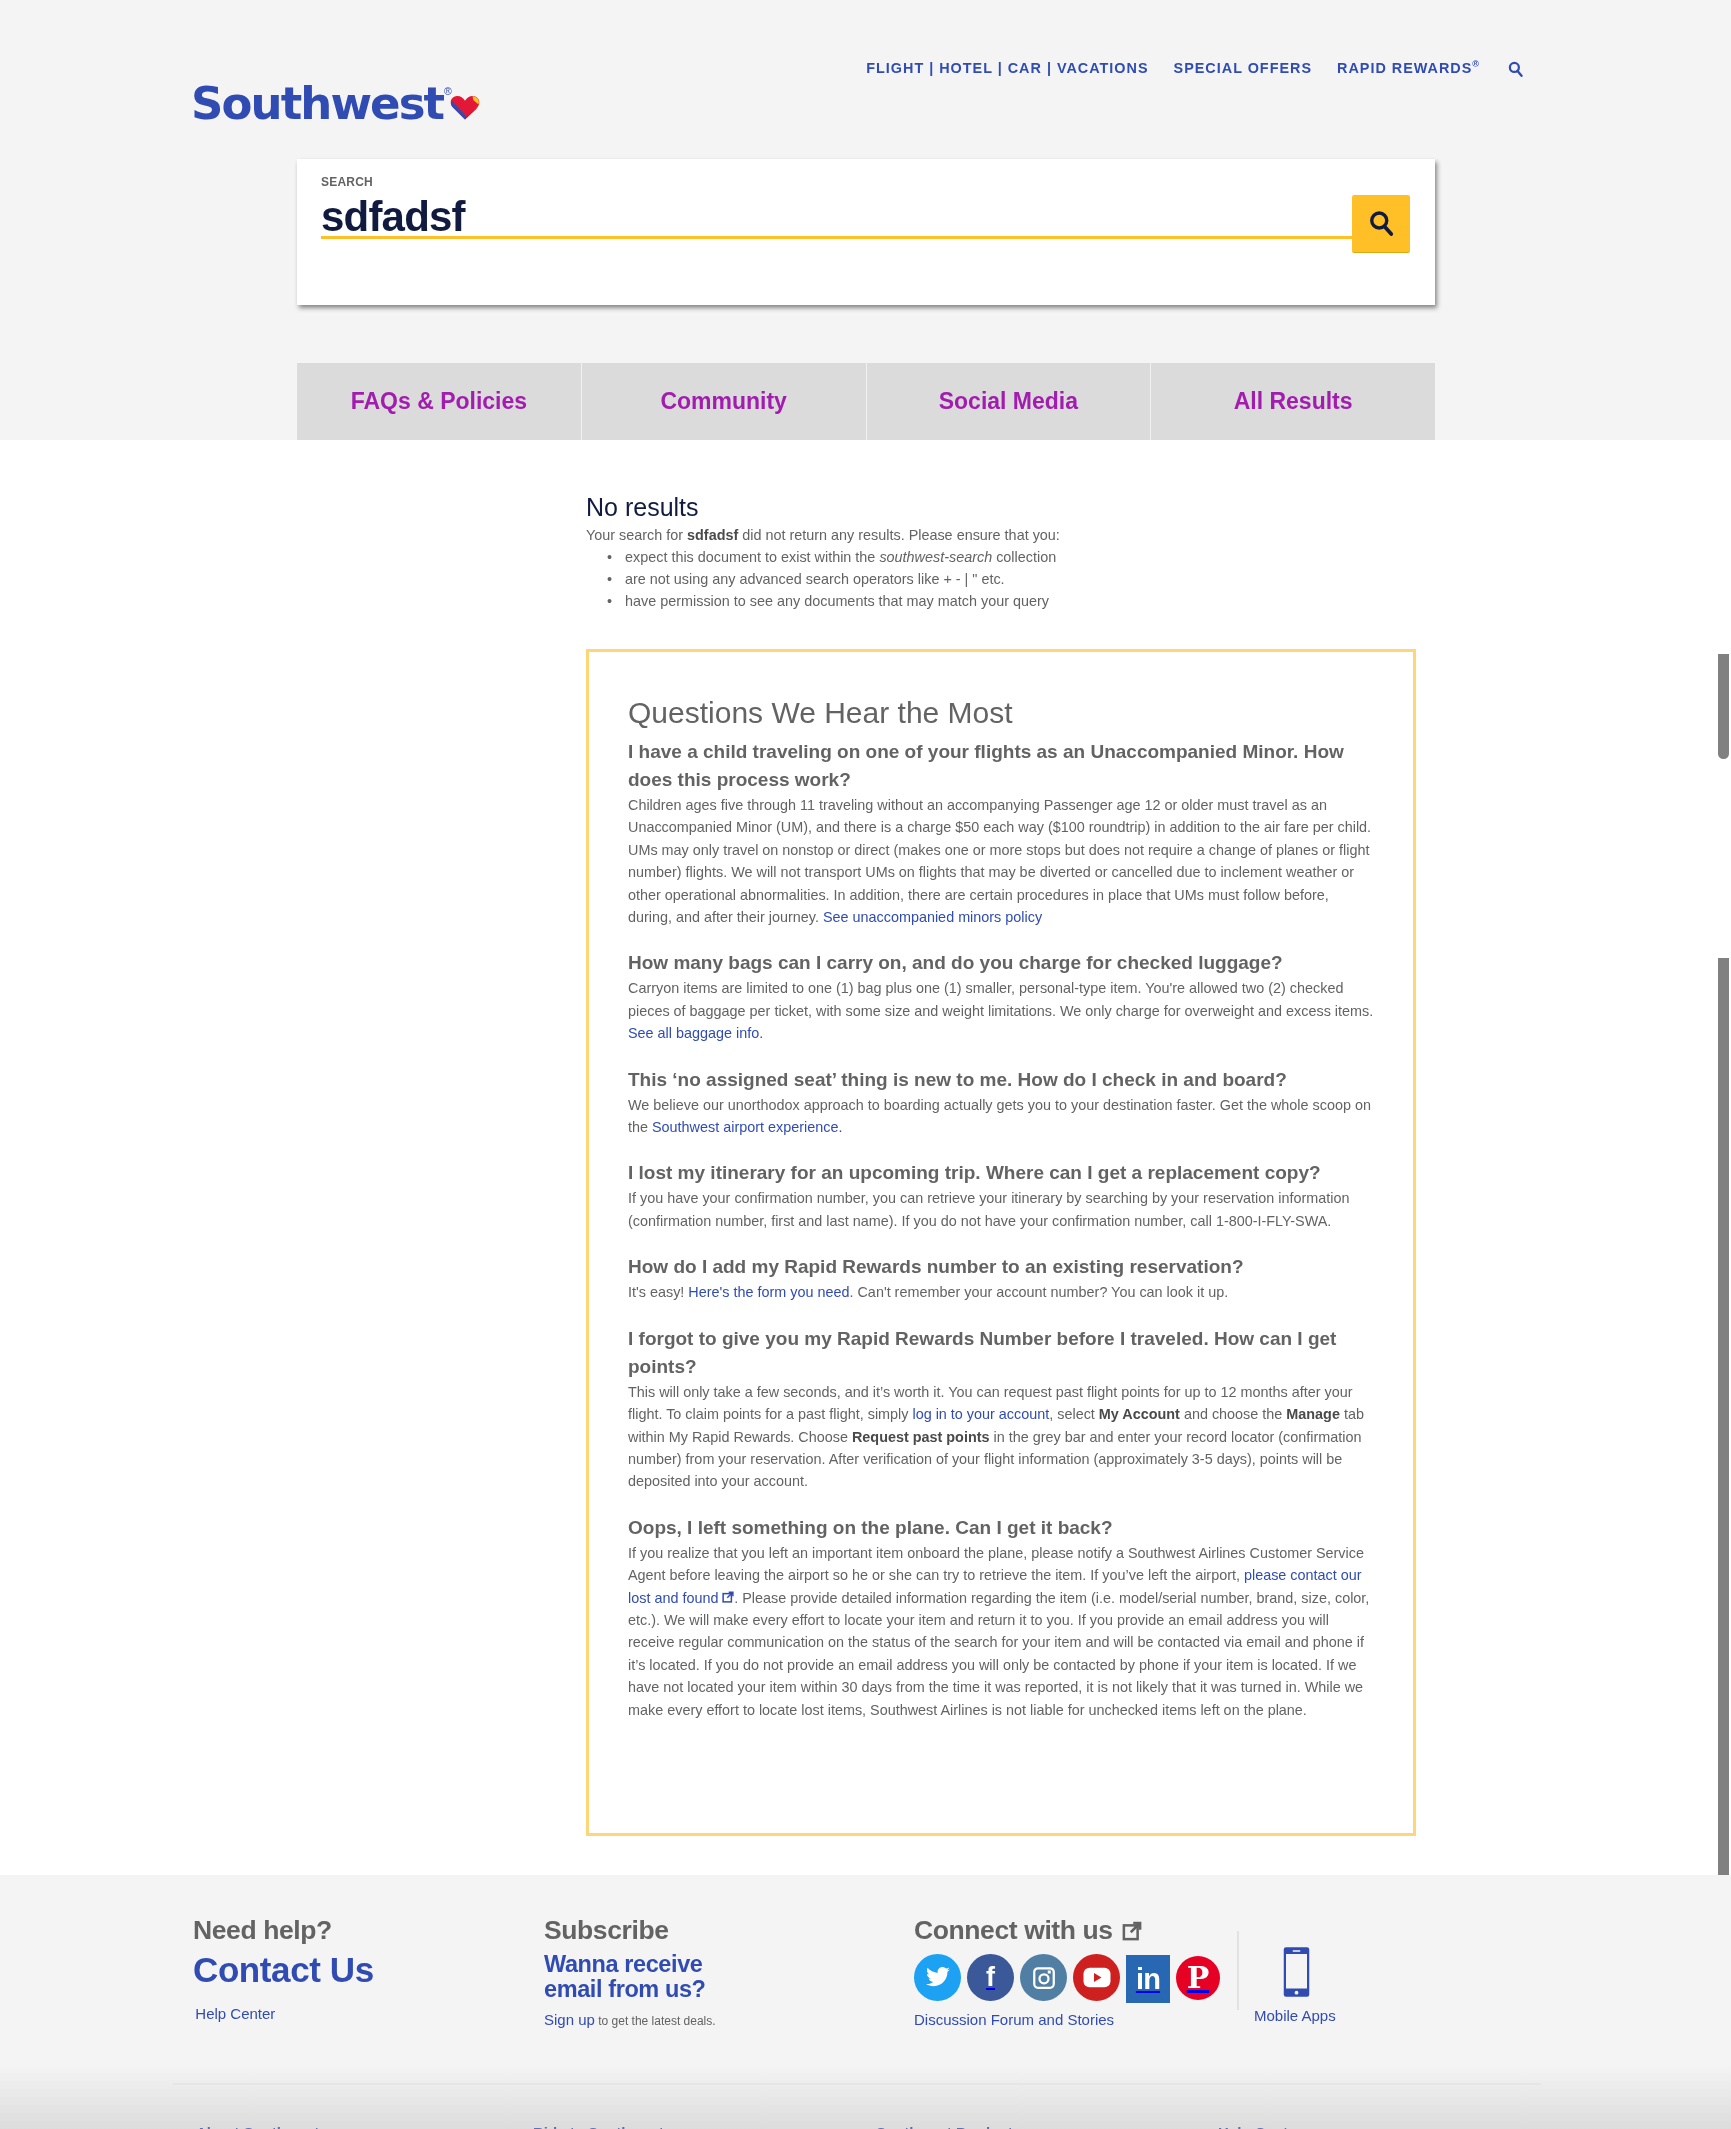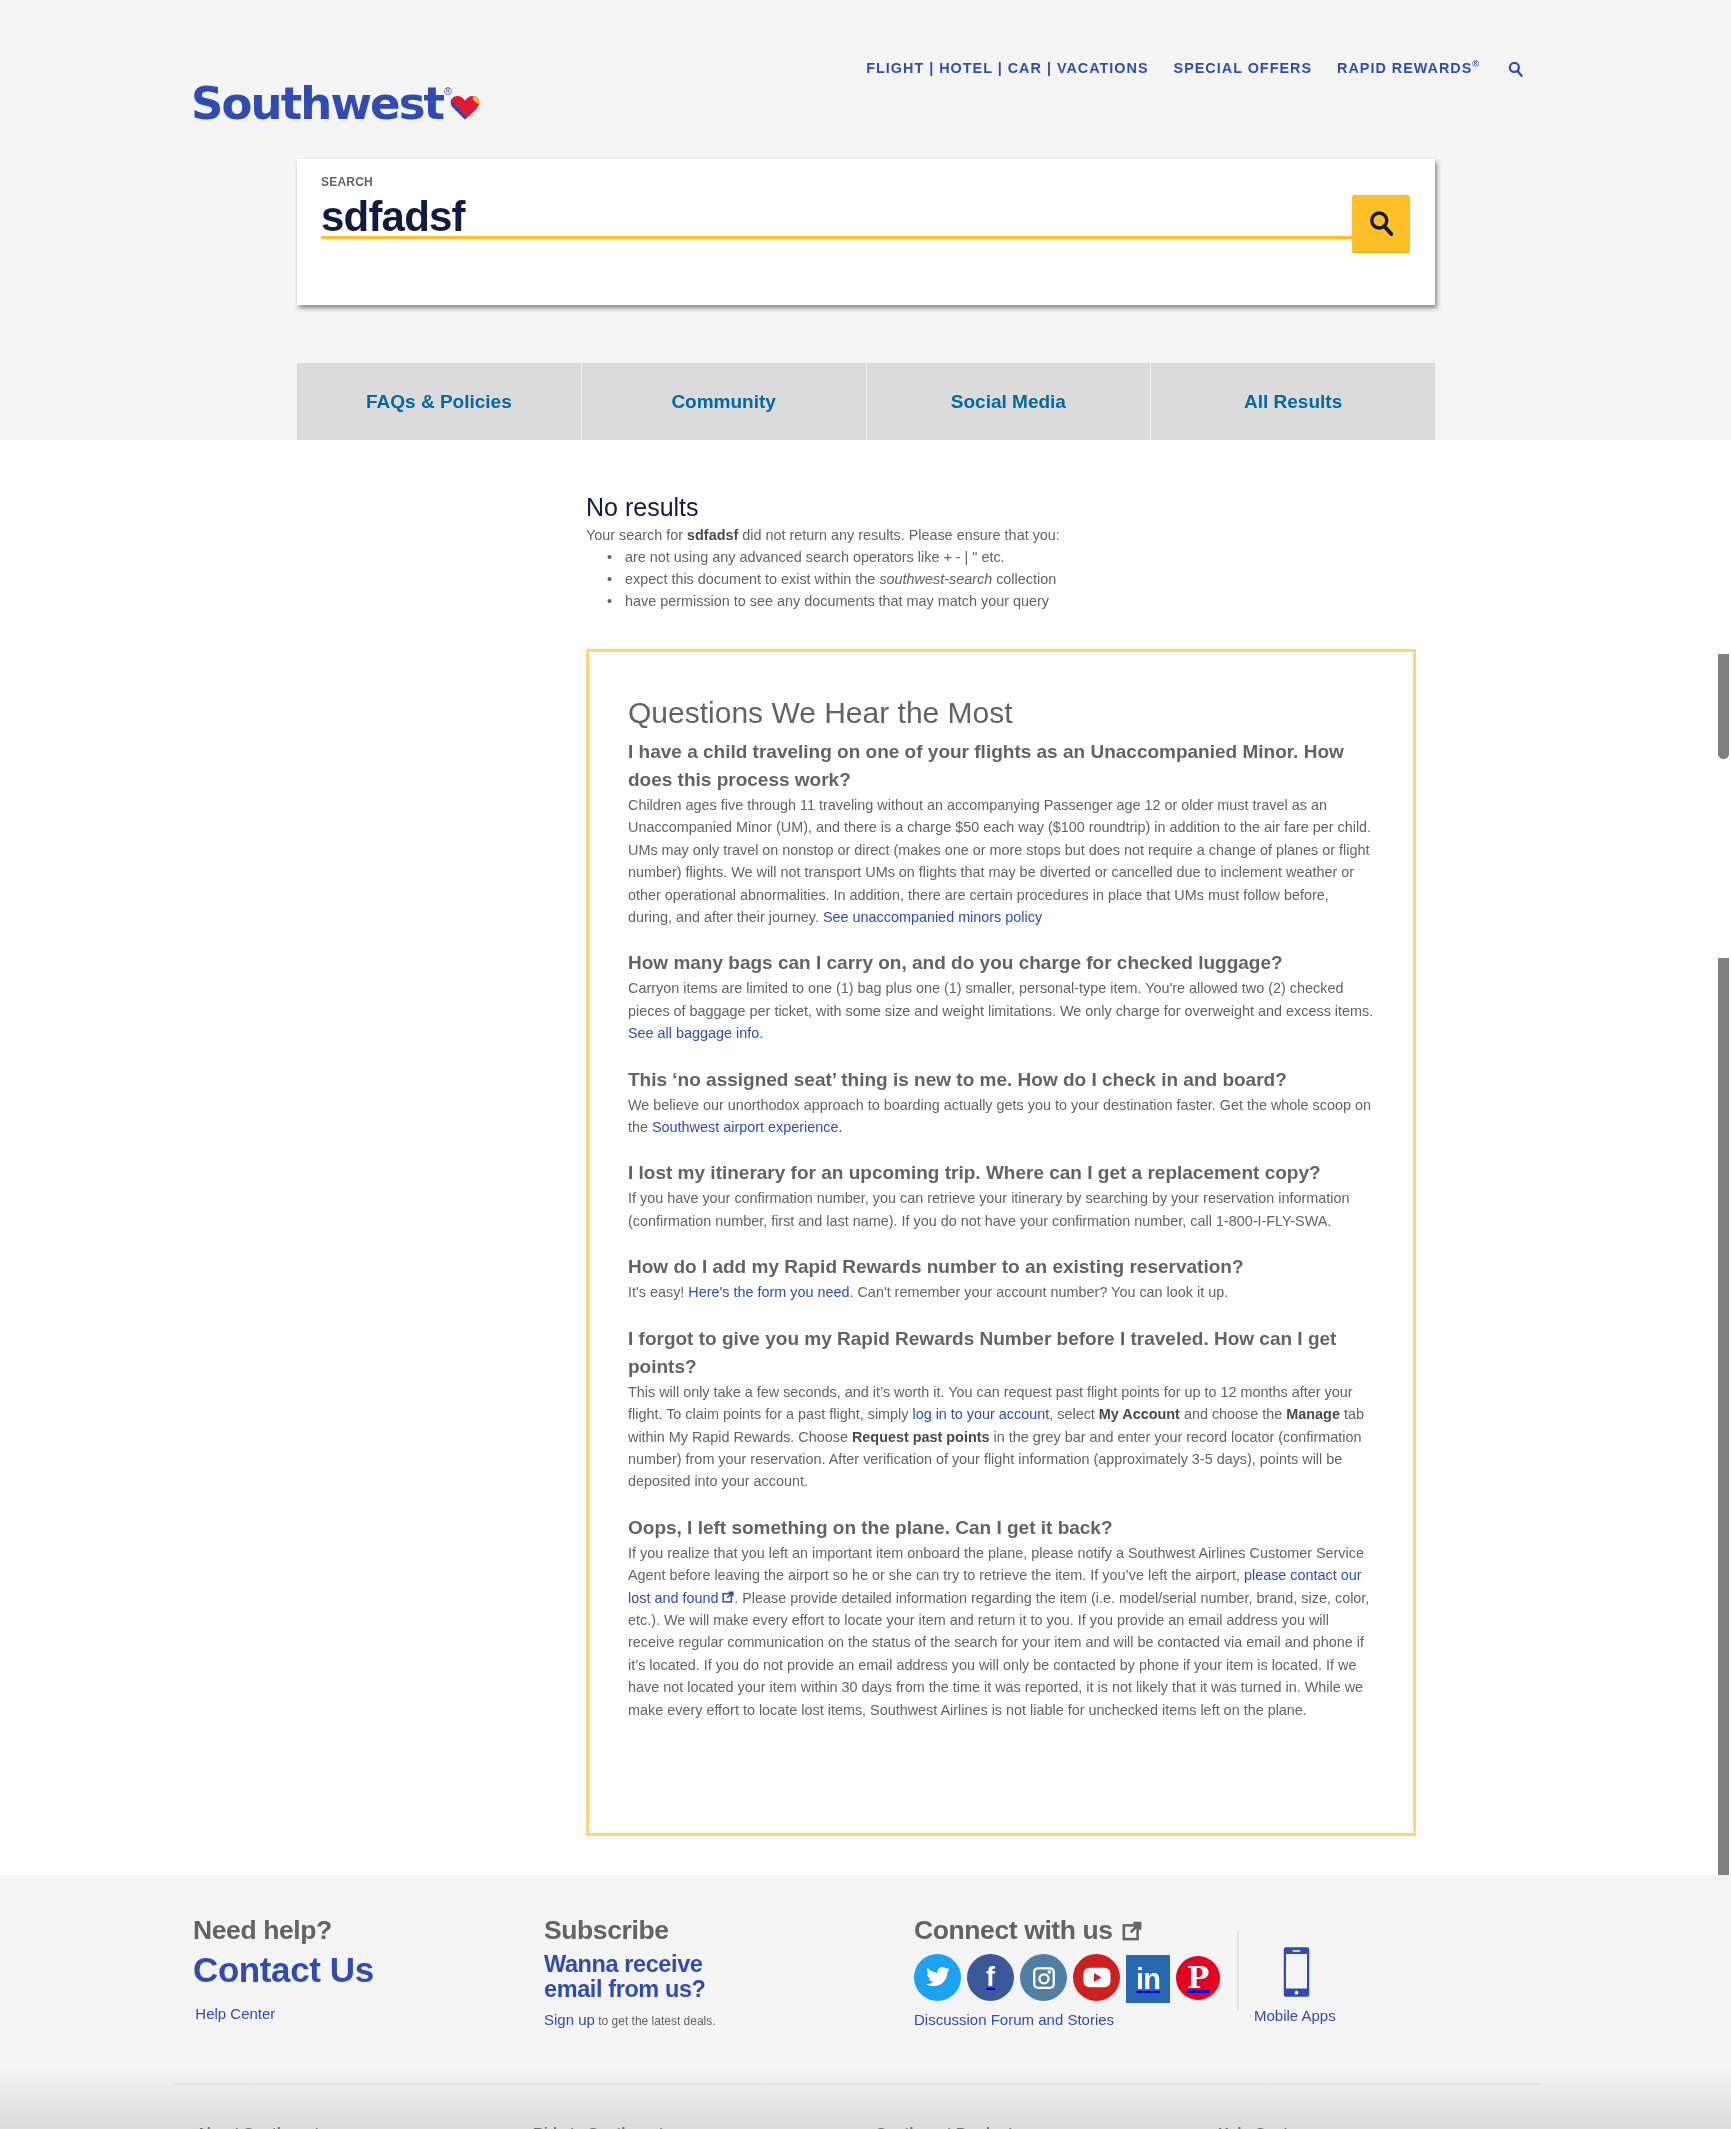--- a/index.html
+++ b/index.html
@@ -17,21 +17,21 @@
   .nav a { font-family: "Liberation Sans", sans-serif; font-weight: bold; font-size: 14.4px; letter-spacing: 1px; color: #304cb2; text-decoration: none; }
   .nav sup { font-size: 9px; }
   .nav .search-icon { width: 15px; height: 16.7px; display: inline-block; margin-left: 3px; margin-top: 3px; }
 
   .search-card { position: absolute; left: 297px; top: 159px; width: 1138px; height: 146px; background: #ffffff; box-shadow: 1.5px 3px 4.5px rgba(0,0,0,0.45); }
   .search-label { position: absolute; left: 24px; top: 16px; font-weight: bold; font-size: 12px; color: #636363; letter-spacing: 0.2px; }
   .search-input { position: absolute; left: 24px; top: 38px; width: 1051px; height: 42px; border: none; border-bottom: 3px solid #ffbf27; font-family: "Liberation Sans", sans-serif; font-weight: bold; font-size: 42px; color: #111b40; background: transparent; letter-spacing: -0.8px; outline: none; padding: 0; }
   .search-btn { position: absolute; left: 1055px; top: 36px; width: 58px; height: 58px; background: #ffbf27; border: none; border-radius: 2.3px; display: flex; align-items: center; justify-content: center; border-bottom: 1.5px solid #e0a80e; }
 
   .tabs { position: absolute; left: 297px; top: 363px; width: 1138px; height: 77px; display: flex; }
-  .tab { flex: 1; background: #dbdbdb; display: flex; align-items: center; justify-content: center; font-weight: bold; font-size: 19px; color: #0369a1; border-right: 1.5px solid #f0f0f0; }
+  .tab { flex: 1; background: #dbdbdb; display: flex; align-items: center; justify-content: center; font-weight: bold; font-size: 23px; color: #a21caf; border-right: 1.5px solid #f0f0f0; }
   .tab:last-child { border-right: none; }
 
   .content { position: absolute; left: 586px; top: 491px; width: 834px; }
   .no-results-title { font-size: 25px; color: #111b40; font-weight: normal; line-height: 33px; }
   .summary { font-size: 14.4px; line-height: 22px; color: #636363; }
   .summary b { color: #4a4a4a; }
   .summary ul { list-style: none; margin-left: 21px; }
   .summary li { position: relative; padding-left: 18px; }
   .summary li::before { content: "•"; position: absolute; left: 0; top: 0; color: #636363; }
 
@@ -101,22 +101,22 @@
   <div class="tab">Community</div>
   <div class="tab">Social Media</div>
   <div class="tab">All Results</div>
 </div>
 
 <div class="content">
   <h2 class="no-results-title">No results</h2>
   <div class="summary">
     <p><span>Your search for </span><b>sdfadsf</b><span> did not return any results. Please ensure that you:</span></p>
     <ul>
+      <li><span>expect this document to exist within the </span><em>southwest-search</em><span> collection</span></li>
       <li>are not using any advanced search operators like + - | " etc.</li>
-      <li><span>expect this document to exist within the </span><em>southwest-search</em><span> collection</span></li>
       <li>have permission to see any documents that may match your query</li>
     </ul>
   </div>
 </div>
 
 <div class="faq-box">
   <h2 class="faq-title">Questions We Hear the Most</h2>
 
   <div class="faq-item">
     <div class="faq-q">I have a child traveling on one of your flights as an Unaccompanied Minor. How does this process work?</div>

